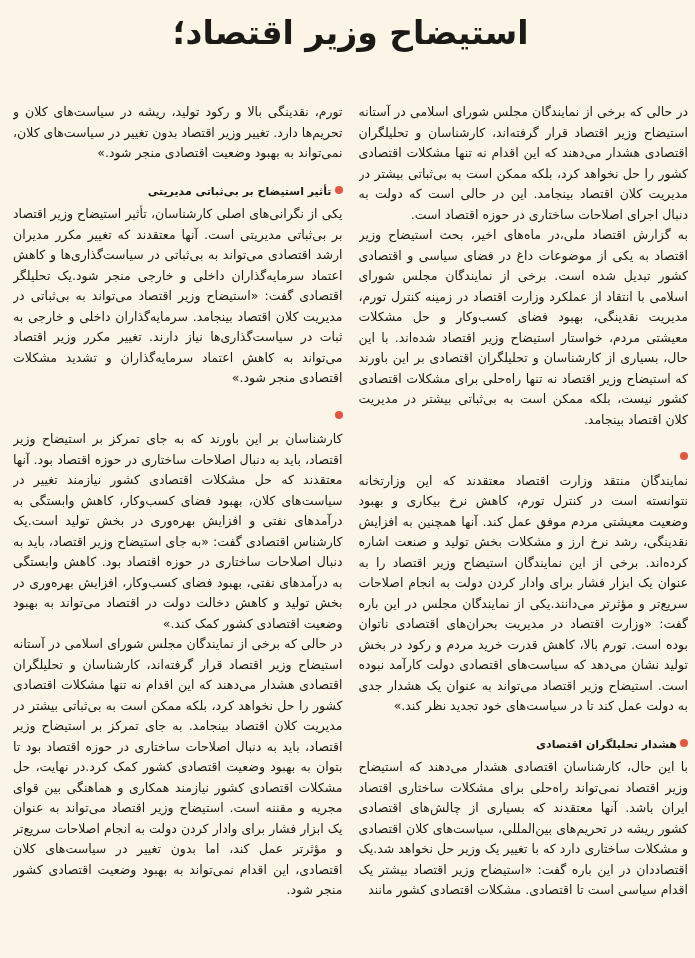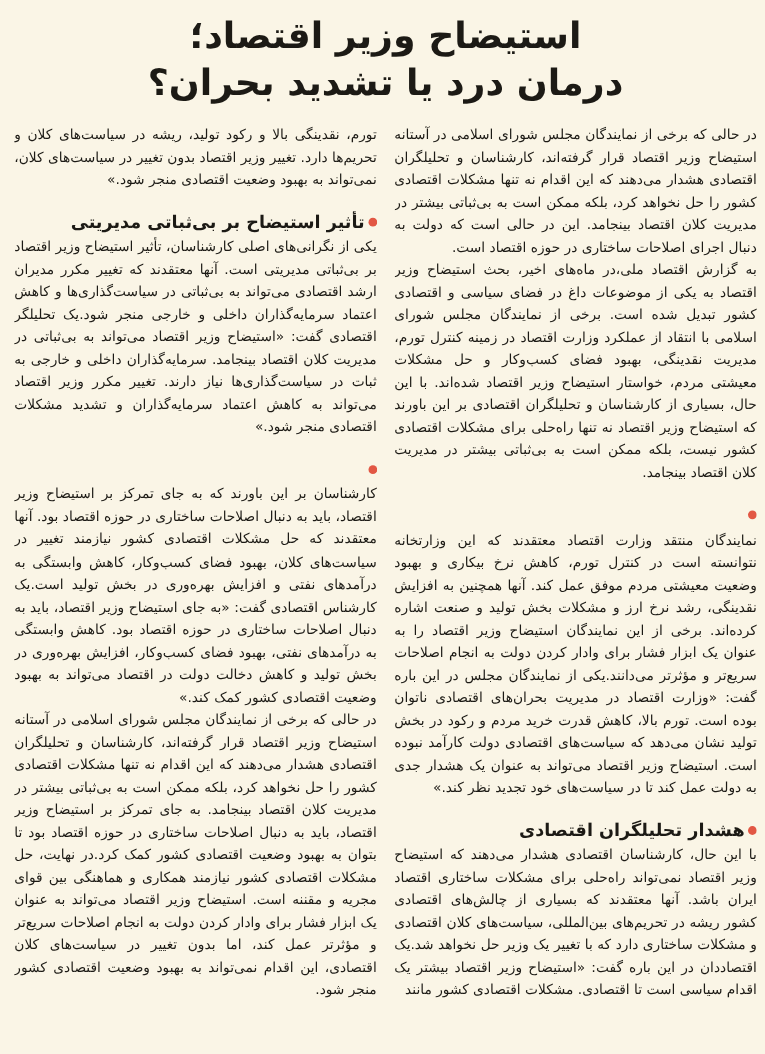--- a/index.html
+++ b/index.html
@@ -36,24 +36,25 @@
     gap:16px;
     overflow:hidden;
   }
   .col{
     flex:1 1 0;
     min-width:0;
     text-align:justify;
     font-size:12.5px;
     line-height:20.5px;
     overflow:hidden;
+    margin-top:32px;
   }
   .col p{ margin:0; text-align:justify; }
   .section-heading{
-    font-size:16px;
+    font-size:11px;
     font-weight:bold;
     margin-top:18px;
     margin-bottom:2px;
     white-space:nowrap;
     overflow:hidden;
   }
   .bullet{
     display:inline-block;
     width:8px; height:8px;
     border-radius:50%;
@@ -62,21 +63,20 @@
     vertical-align:1px;
   }
 </style>
 </head>
 <body>
 
 <div class="page">
 
   <h1 class="headline">
     <span>استیضاح وزیر اقتصاد؛</span><br>
-    <span>درمان درد یا تشدید بحران؟</span>
   </h1>
 
   <div class="columns">
 
     <div class="col">
       <p>در حالی که برخی از نمایندگان مجلس شورای اسلامی در آستانه استیضاح وزیر اقتصاد قرار گرفته‌اند، کارشناسان و تحلیلگران اقتصادی هشدار می‌دهند که این اقدام نه تنها مشکلات اقتصادی کشور را حل نخواهد کرد، بلکه ممکن است به بی‌ثباتی بیشتر در مدیریت کلان اقتصاد بینجامد. این در حالی است که دولت به دنبال اجرای اصلاحات ساختاری در حوزه اقتصاد است.</p>
       <p>به گزارش اقتصاد ملی،در ماه‌های اخیر، بحث استیضاح وزیر اقتصاد به یکی از موضوعات داغ در فضای سیاسی و اقتصادی کشور تبدیل شده است. برخی از نمایندگان مجلس شورای اسلامی با انتقاد از عملکرد وزارت اقتصاد در زمینه کنترل تورم، مدیریت نقدینگی، بهبود فضای کسب‌وکار و حل مشکلات معیشتی مردم، خواستار استیضاح وزیر اقتصاد شده‌اند. با این حال، بسیاری از کارشناسان و تحلیلگران اقتصادی بر این باورند که استیضاح وزیر اقتصاد نه تنها راه‌حلی برای مشکلات اقتصادی کشور نیست، بلکه ممکن است به بی‌ثباتی بیشتر در مدیریت کلان اقتصاد بینجامد.</p>
       <div class="section-heading">
         <span class="bullet"></span>
       </div>

